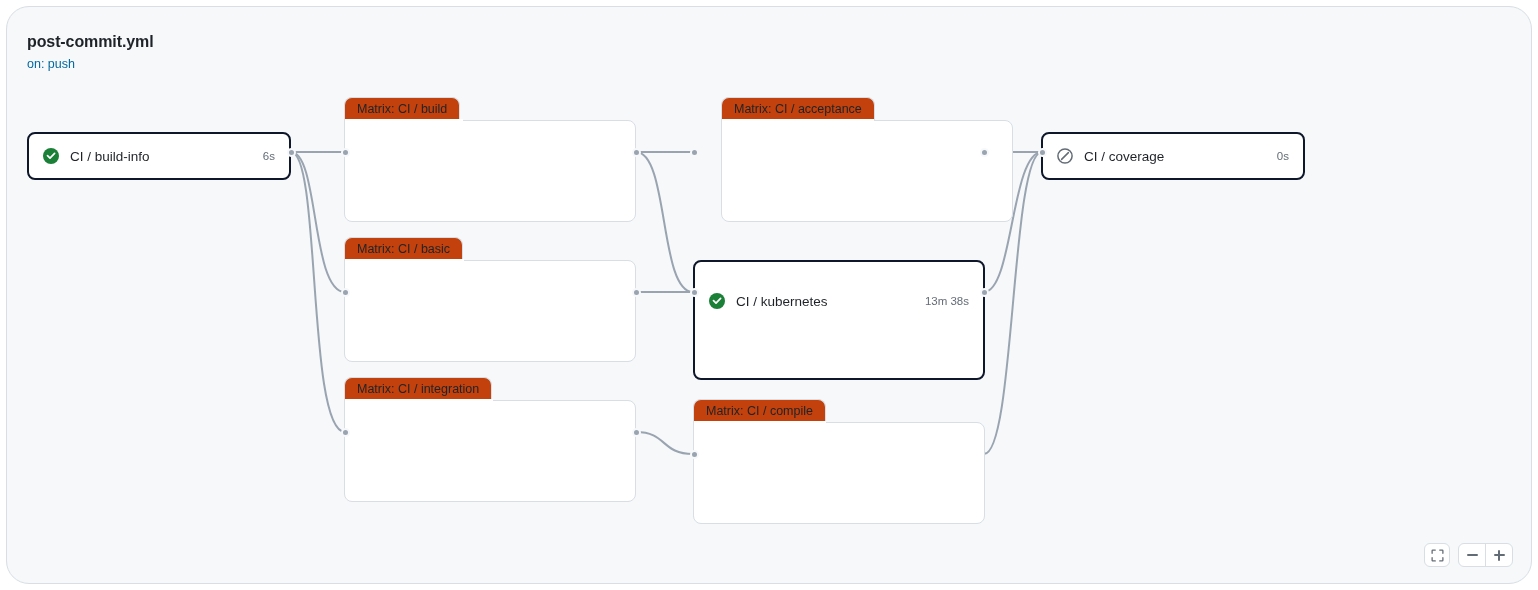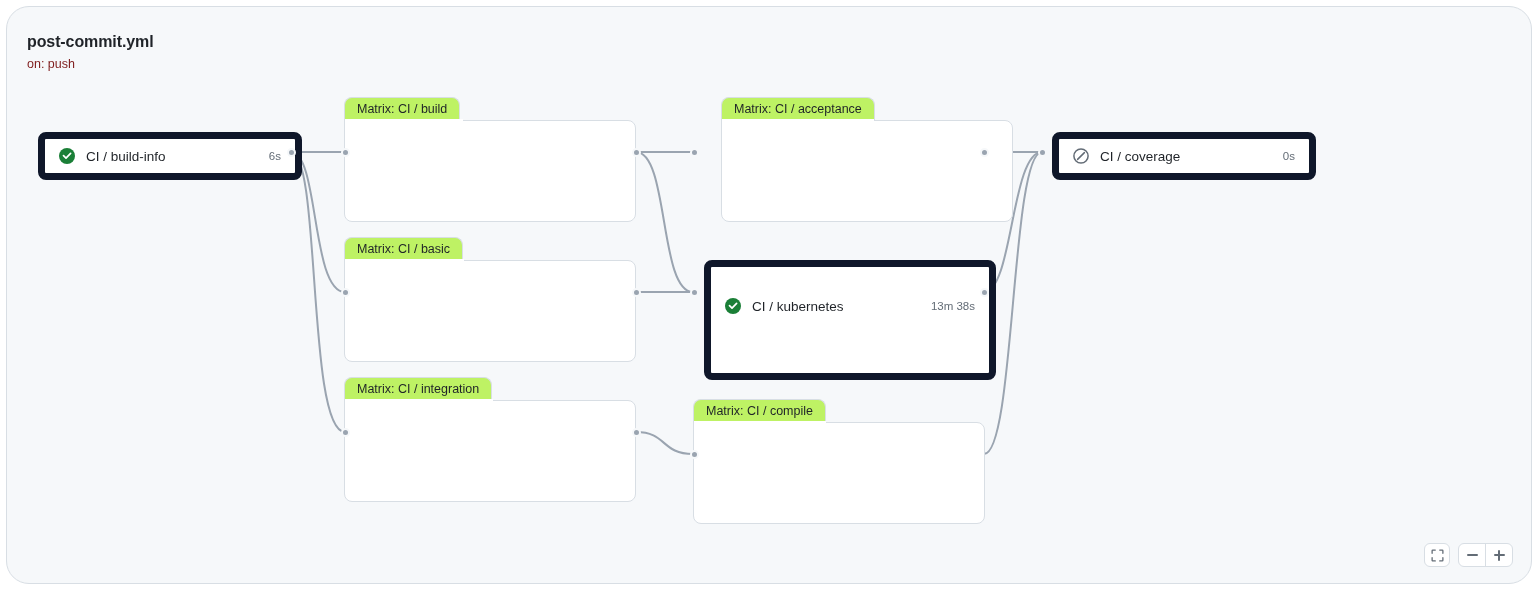--- a/index.html
+++ b/index.html
@@ -42,21 +42,21 @@
   }
   .wf-title {
     font-size: 16px;
     font-weight: bold;
     color: #1f2328;
     line-height: 20px;
     letter-spacing: -0.1px;
   }
   .wf-subtitle {
     font-size: 12.5px;
-    color: #7f1d1d;
+    color: #0369a1;
     line-height: 18px;
     margin-top: 3px;
   }
 
   
   .edges {
     position: absolute;
     left: 0;
     top: 0;
     width: 1526px;
@@ -68,23 +68,22 @@
     stroke: #9aa4b0;
     stroke-width: 2;
     stroke-linecap: round;
   }
 
   
   .node {
     position: absolute;
     box-sizing: border-box;
     background: #ffffff;
-    border: 7px solid #0f172a;
+    border: 2px solid #0f172a;
     border-radius: 8px;
-    margin-left: 11px;
   }
 
   
   .job-node {
     display: flex;
     align-items: center;
     padding: 0 14px;
   }
   .job-row {
     display: flex;
@@ -116,21 +115,21 @@
   
   .matrix-node {
     position: absolute;
   }
   .matrix-tab {
     position: absolute;
     left: 0;
     top: 0;
     height: 24px;
     box-sizing: border-box;
-    background: #bef264;
+    background: #c2410c;
     border: 1px solid #d8dee4;
     border-bottom: none;
     border-radius: 8px 8px 0 0;
     padding: 0 12px;
     display: flex;
     align-items: center;
     z-index: 2;
   }
   .matrix-tab-label {
     font-size: 12.5px;

